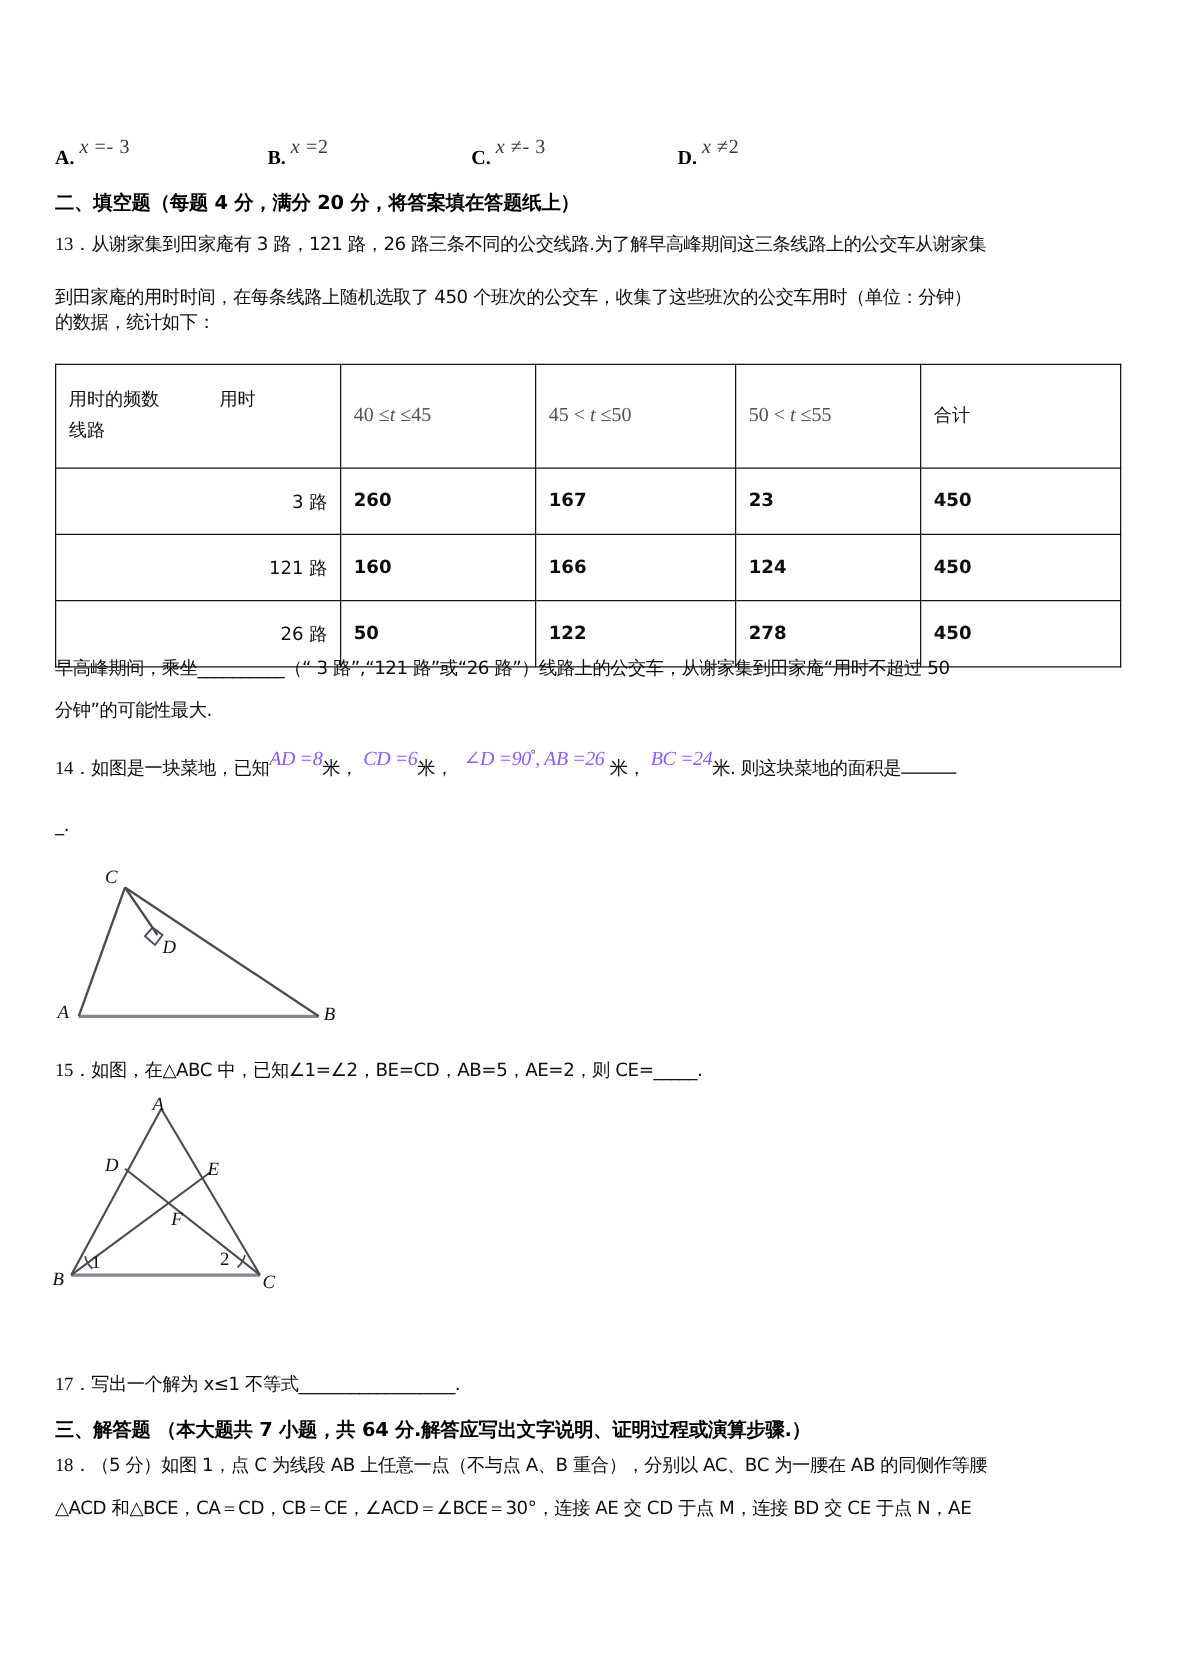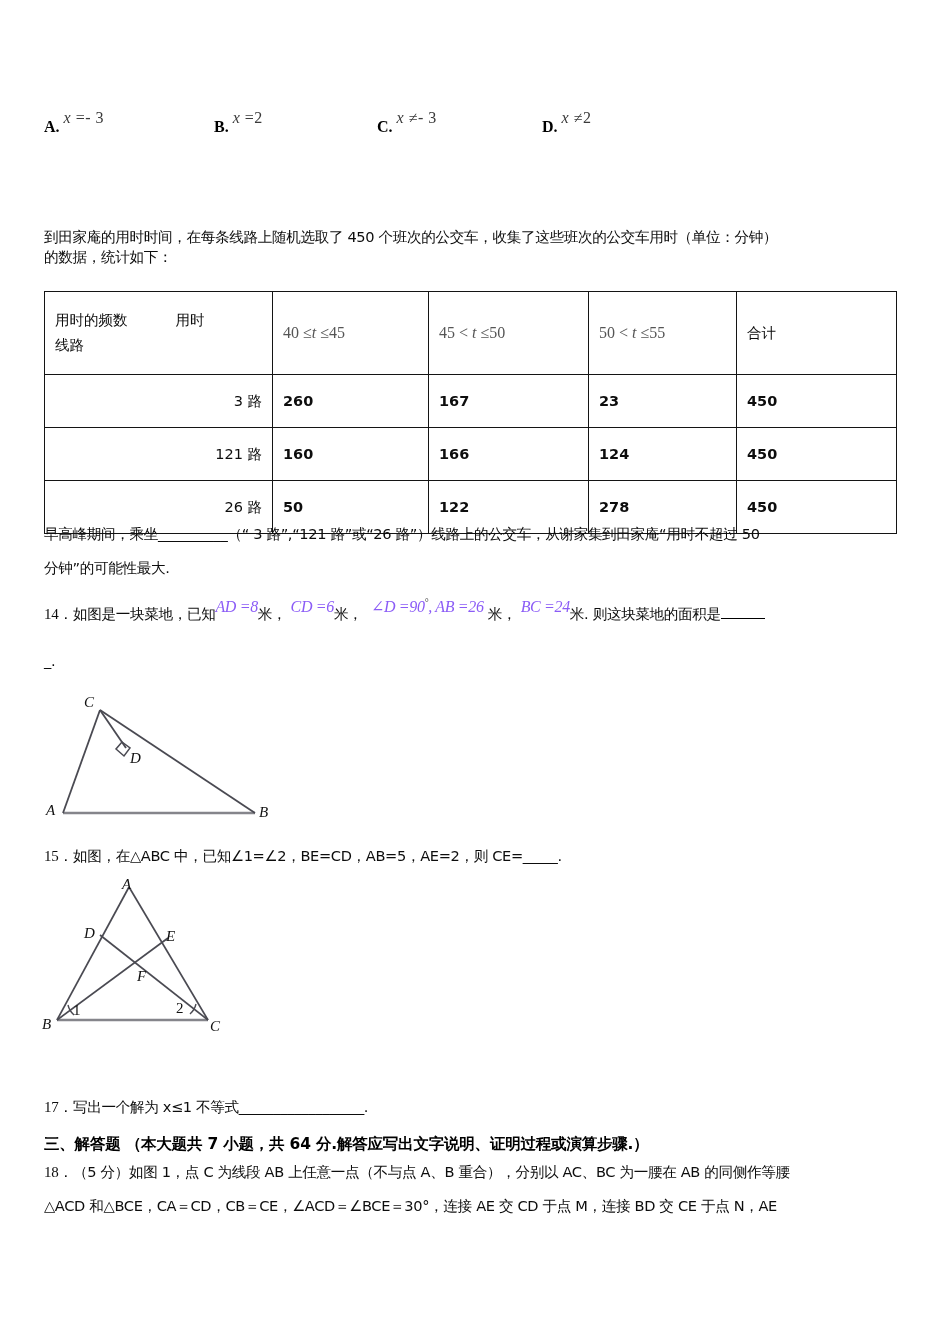--- a/index.html
+++ b/index.html
@@ -150,21 +150,25 @@
       <span class="mc-letter">B.</span><span class="mc-expr"><span>x</span>&nbsp;<span class="op">=</span><span class="op">2</span></span>
     </div>
     <div class="mc-opt" style="left:333px;">
       <span class="mc-letter">C.</span><span class="mc-expr"><span>x</span>&nbsp;<span class="op">≠-</span>&nbsp;<span class="op">3</span></span>
     </div>
     <div class="mc-opt" style="left:498px;">
       <span class="mc-letter">D.</span><span class="mc-expr"><span>x</span>&nbsp;<span class="op">≠</span><span class="op">2</span></span>
     </div>
   </div>
 
-
+  <div class="sec-head" style="left:44px; top:152px;">二、填空题（每题 4 分，满分 20 分，将答案填在答题纸上）</div>
+
+  <div class="line" style="left:44px; top:186px;">
+    <span class="num">13．</span><span>从谢家集到田家庵有 3 路，121 路，26 路三条不同的公交线路.为了解早高峰期间这三条线路上的公交车从谢家集</span>
+  </div>
   <div class="line" style="left:44px; top:228px;">到田家庵的用时时间，在每条线路上随机选取了 450 个班次的公交车，收集了这些班次的公交车用时（单位：分钟）</div>
   <div class="line" style="left:44px; top:248px;">的数据，统计如下：</div>
 
   <table class="freq-table">
     <colgroup>
       <col style="width:228px">
       <col style="width:156px">
       <col style="width:160px">
       <col style="width:148px">
       <col style="width:160px">

